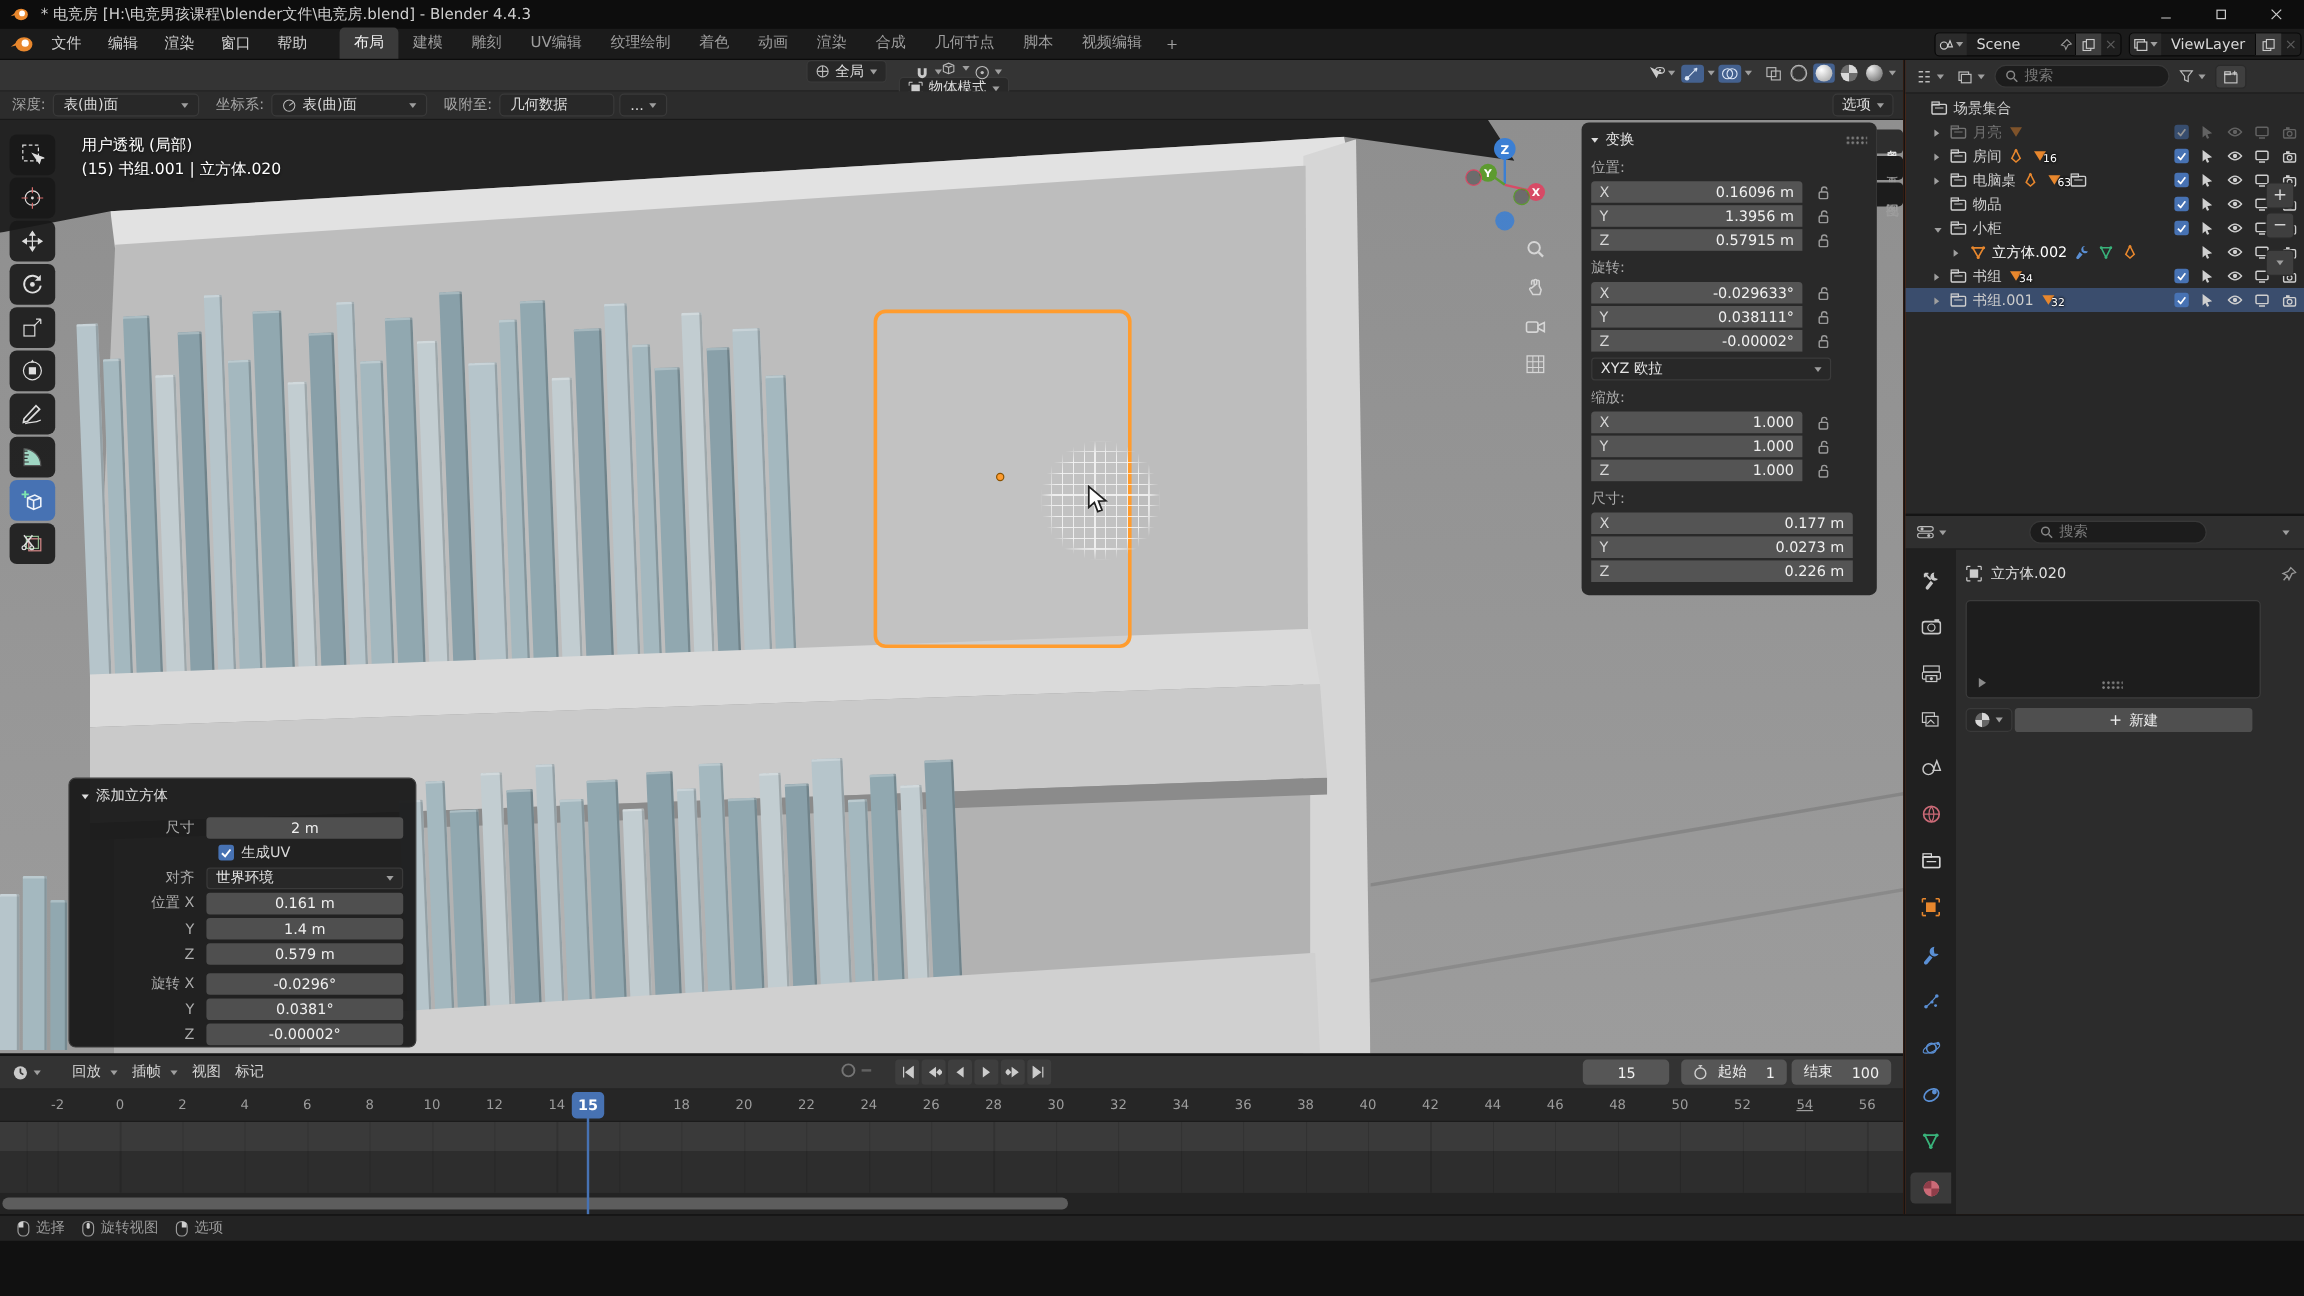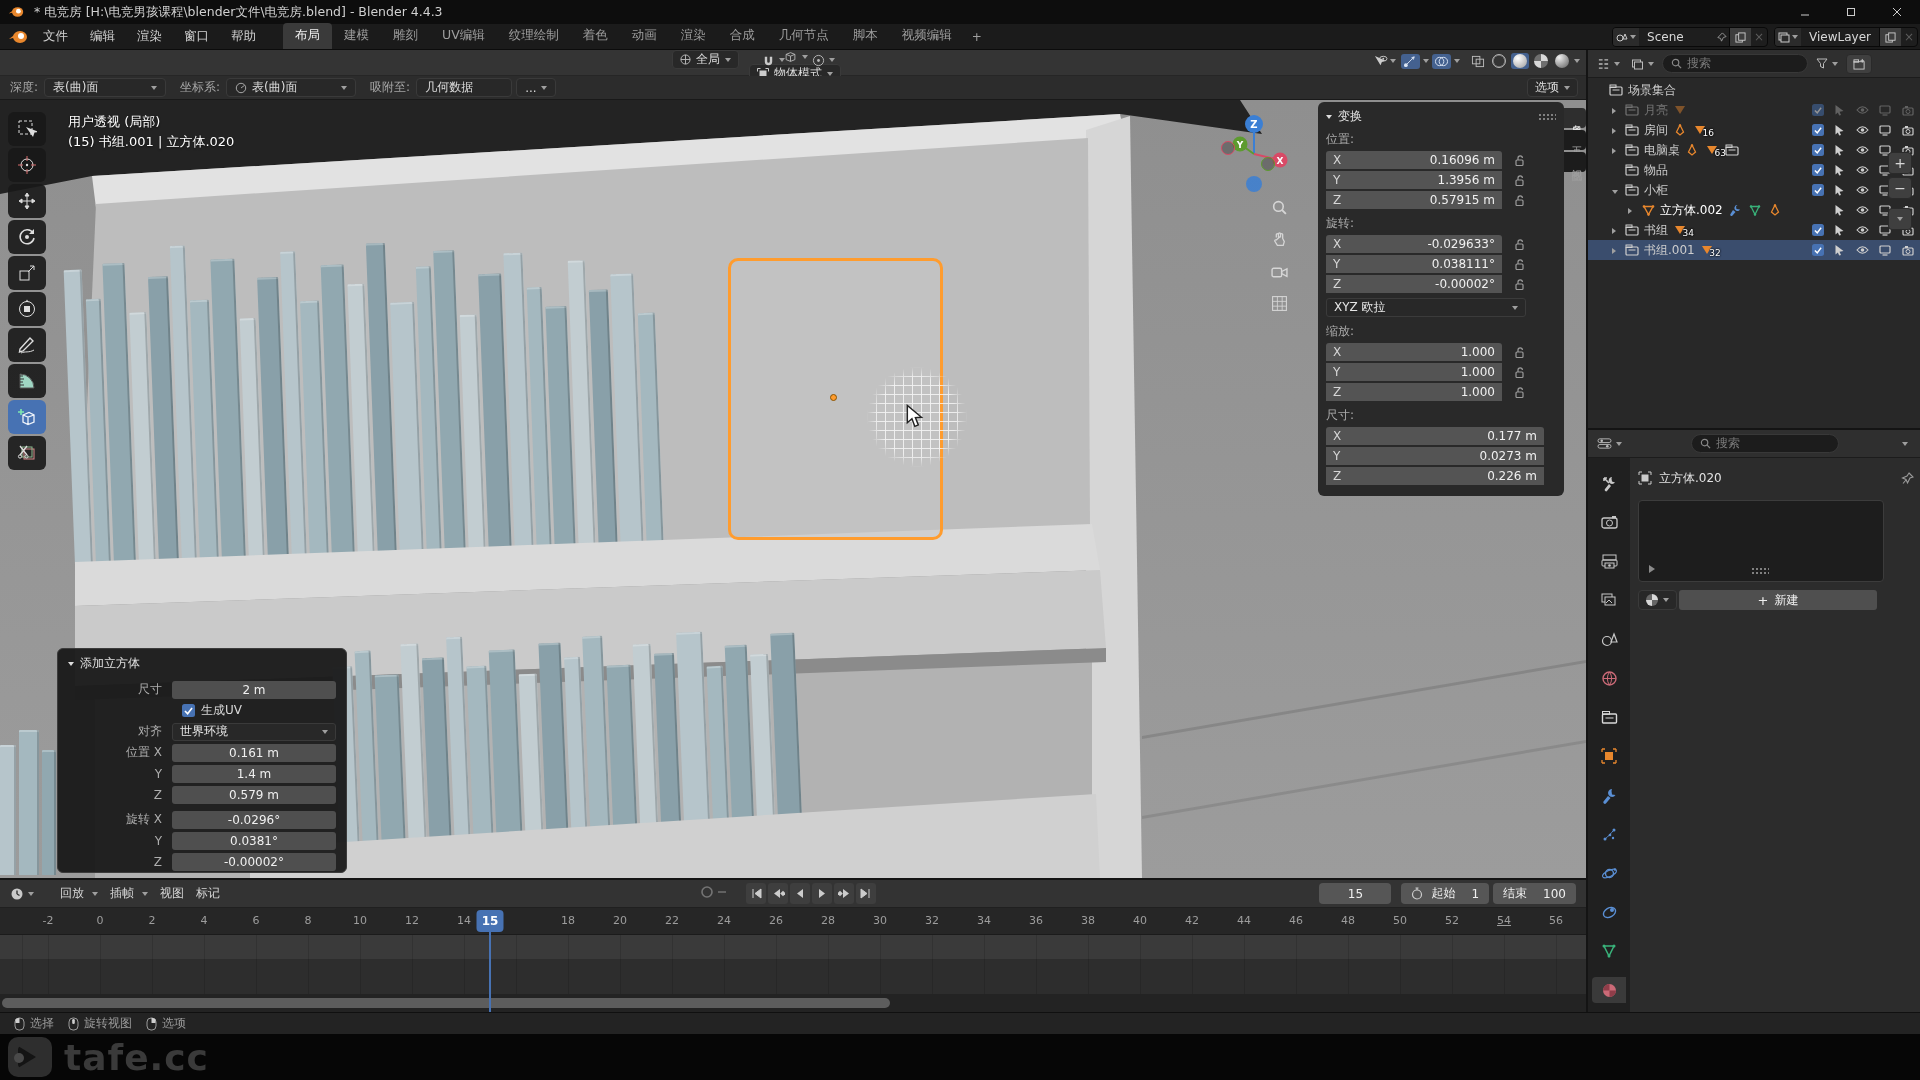--- a/index.html
+++ b/index.html
@@ -1562,17 +1562,13 @@
         <div class="hint">
           <svg width="11" height="14" viewBox="0 0 11 14">
             <rect x="1" y="1" width="9" height="12" rx="4" fill="none" stroke="#9a9a9a"></rect>
             <path d="M9.5 2.5 a4 4 0 0 0 -4 -1.5 v5 h4 Z" fill="#cfcfcf"></path>
           </svg>
           <span>选项</span>
         </div>
       </div>
   </div>
 
-  <div id="watermark">
-    <div id="wm-logo"></div>
-    <div id="wm-text">tafe.cc</div>
-  </div>
 </div>
 
 </body></html>

